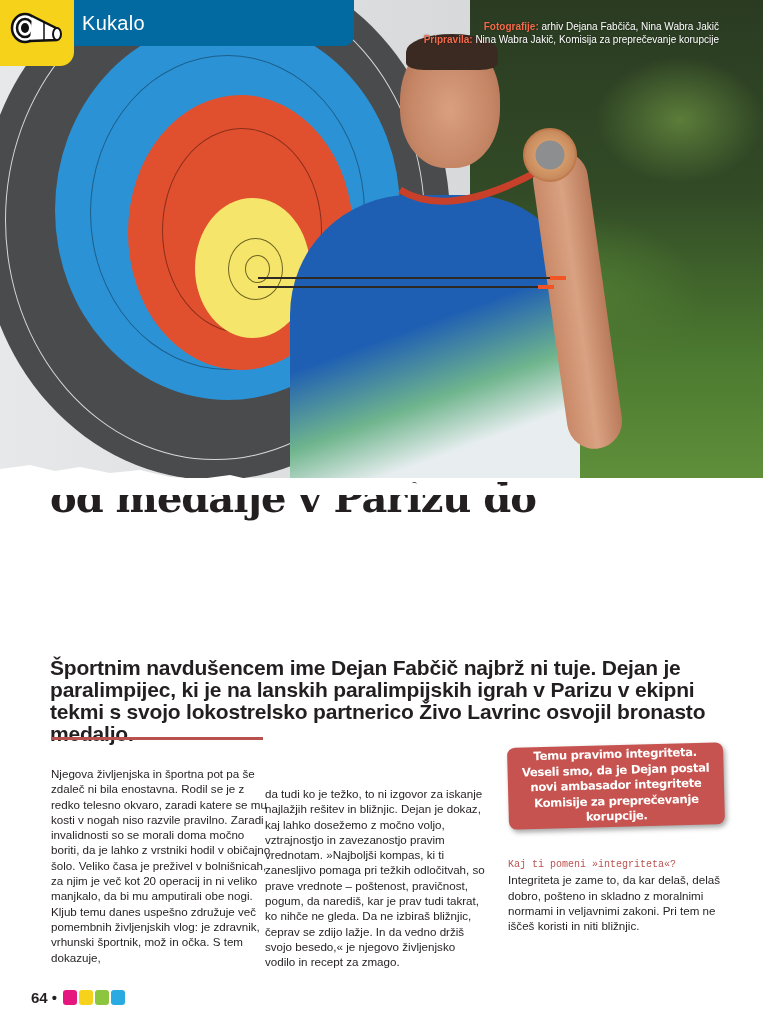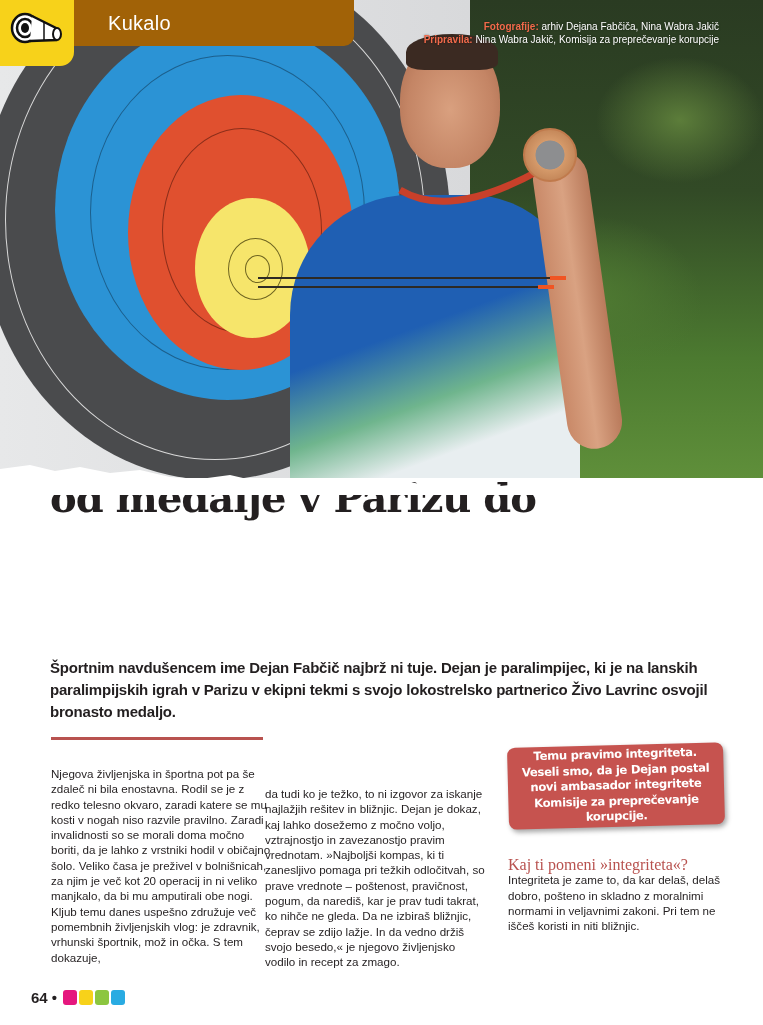--- a/index.html
+++ b/index.html
@@ -72,22 +72,22 @@
   .torn {
     position: absolute; left: 0; top: 455px; width: 763px; height: 40px; z-index: 5;
   }
 
   
   .tab-yellow {
     position: absolute; left: 0; top: 0; width: 74px; height: 66px; background: #f7d21a;
     border-bottom-right-radius: 14px; z-index: 6;
   }
   .tab-red {
-    position: absolute; left: 74px; top: 0; width: 280px; height: 46px; background: #a16207;
-    border-bottom-right-radius: 10px; z-index: 6; display: flex; align-items: center; padding-left: 34px;
+    position: absolute; left: 74px; top: 0; width: 280px; height: 46px; background: #0369a1;
+    border-bottom-right-radius: 10px; z-index: 6; display: flex; align-items: center; padding-left: 8px;
   }
   .tab-red span { color: #ffffff; font-size: 20px; letter-spacing: 0.3px; }
   .binoculars-icon { position: absolute; left: 10px; top: 8px; width: 56px; height: 40px; z-index: 7; }
 
   .credits {
     position: absolute; right: 44px; top: 20px; text-align: right; font-size: 10px; line-height: 13px;
     color: #ffffff; z-index: 6; font-family: "Liberation Sans", sans-serif;
     text-shadow: 0 0 2px rgba(0,0,0,0.5);
   }
   .credits .lbl { color: #f26a4b; font-weight: bold; }
@@ -96,37 +96,37 @@
   .headline {
     position: absolute; left: 50px; top: 475px; width: 680px;
     font-family: "DejaVu Serif", serif; font-weight: bold; color: #231f20;
   }
   .h1 { font-size: 64px; line-height: 74px; letter-spacing: -1.5px; }
   .h2 { font-size: 40px; line-height: 46px; letter-spacing: -1px; }
 
   
   .lead {
     position: absolute; left: 50px; top: 657px; width: 680px;
-    font-family: "Liberation Sans", sans-serif; font-weight: bold; font-size: 15px; line-height: 22px;
+    font-family: "Liberation Sans", sans-serif; font-weight: bold; font-size: 21px; line-height: 22px;
     color: #231f20; letter-spacing: -0.2px;
   }
   .lead-rule {
     position: absolute; left: 51px; top: 737px; width: 212px; height: 3px; background: #b8524f;
   }
 
   
   .col {
     position: absolute; top: 766px; font-family: "Liberation Sans", sans-serif;
     font-size: 11.6px; line-height: 15.3px; color: #231f20;
   }
   .col-1 { left: 51px; width: 222px; }
   .col-2 { left: 265px; width: 222px; margin-top: 20px; }
   .col-3 { left: 508px; width: 222px; top: 842px; }
   .col p { margin: 0; }
-  .q { color: #b8524f; font-family: Liberation Serif, serif; font-size: 16px; margin-top: 15px !important; }
+  .q { color: #b8524f; font-family: Liberation Mono, monospace; font-size: 10px; margin-top: 15px !important; }
 
   
   .callout {
     position: absolute; left: 508px; top: 745px; width: 216px; height: 82px;
     background: #c6534f; border-radius: 8px;
     box-shadow: 2px 3px 5px rgba(0,0,0,0.35);
     transform: rotate(-1.5deg);
     display: flex; align-items: center; justify-content: center; padding: 6px 10px;
   }
   .callout span {

